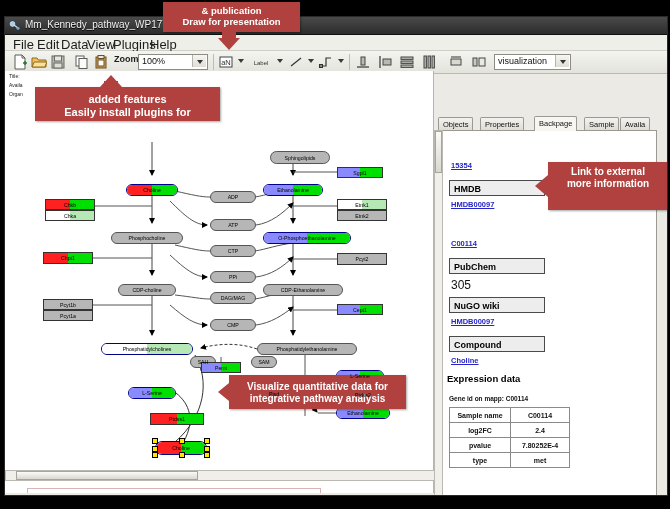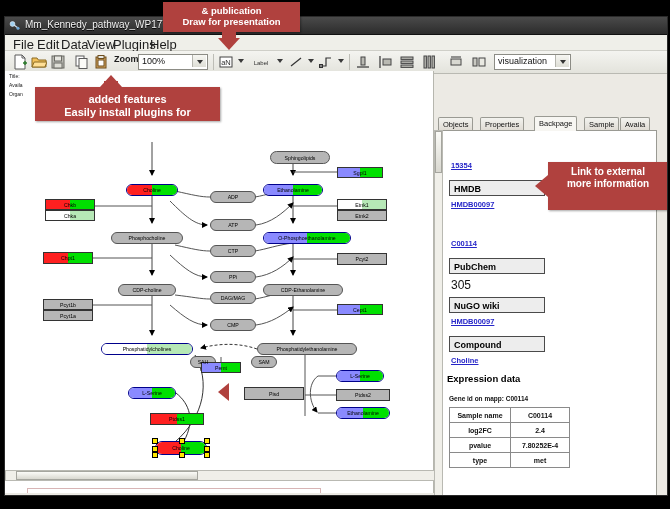--- a/index.html
+++ b/index.html
@@ -445,20 +445,24 @@
             </div>
           </div>
 
         <div class="callout" style="left:30px;top:16px;width:185px;height:34px;font-size:11px;padding-top:6px;box-sizing:border-box;">
           <div>added features</div>
           <div>Easily install plugins for</div>
         </div>
         <div class="ar-u" style="left:95px;top:4px"></div>
         <div class="arstem" style="left:99px;top:10px;width:14px;height:8px"></div>
 
+        <div class="callout" style="left:224px;top:304px;width:177px;height:34px;font-size:10px;padding-top:6px;box-sizing:border-box;">
+          <div>Visualize quantitative data  for</div>
+          <div>integrative pathway analysis</div>
+        </div>
         <div class="ar-r" style="left:213px;top:312px;transform:rotate(180deg)"></div>
 
         <div class="sharebox">
           
         </div>
       </div>
     </div>
 
     <div class="side">
       <div class="tabs">

